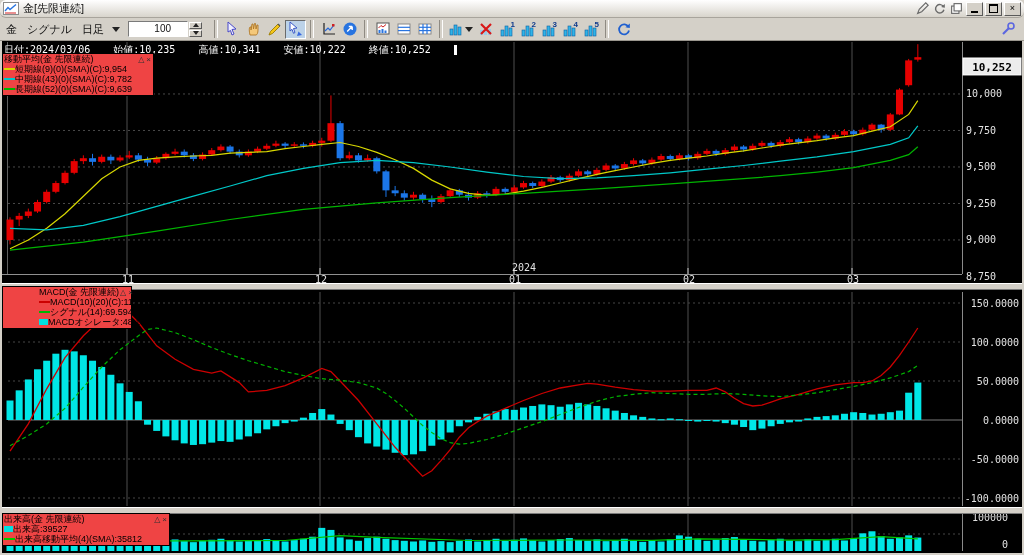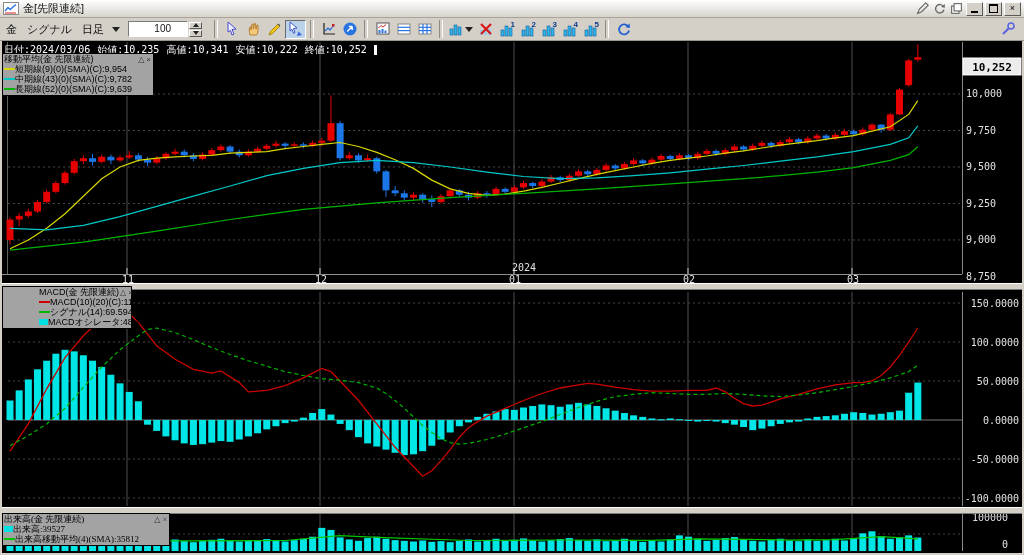--- a/index.html
+++ b/index.html
@@ -1,19 +1,19 @@
 <!DOCTYPE html>
 <html><head>
 <meta charset="utf-8">
 <style>
   html,body{margin:0;padding:0;}
   body{width:1024px;height:555px;position:relative;overflow:hidden;background:#d4d0c8;
        font-family:"Liberation Sans",sans-serif;-webkit-font-smoothing:none;}
   .titlebar{position:absolute;left:0;top:0;width:1024px;height:18px;display:flex;align-items:center;
-            background:linear-gradient(#ffffff,#d8d4cc);border-bottom:1px solid #a8a49c;box-sizing:border-box;padding:0 3px;}
+            background:linear-gradient(#ffffff,#d8d4cc);border-bottom:1px solid #a8a49c;box-sizing:border-box;padding:0 3px;border-radius:6px;}
   .appicon{width:16px;height:13px;margin-right:4px;display:inline-flex;}
   .title{font-size:11px;color:#111;}
   .tb-right{margin-left:auto;display:flex;align-items:center;gap:2px;}
   .tico{width:15px;height:13px;display:inline-flex;align-items:center;justify-content:center;cursor:default;}
   .wbtn{width:17px;height:14px;background:#d4d0c8;border:1px solid;border-color:#fff #5a5a5a #5a5a5a #fff;
         display:inline-flex;align-items:center;justify-content:center;padding:0;font-size:9px;line-height:9px;color:#000;}
   .glyph-min{width:7px;height:2px;background:#000;margin-top:7px;}
   .glyph-max{width:7px;height:6px;border:1px solid #000;border-top-width:2px;}
   .toolbar{position:absolute;left:0;top:18px;width:1024px;height:23px;background:#d4d0c8;display:flex;
            align-items:center;padding:0 6px;box-sizing:border-box;border-bottom:1px solid #9a968e;font-size:11px;color:#111;}
@@ -31,24 +31,24 @@
   .sep{width:2px;height:18px;border-left:1px solid #8e8a82;border-right:1px solid #fdfdfd;margin:0 4px;}
   .tb-btn{width:21px;height:19px;display:inline-flex;align-items:center;justify-content:center;position:relative;
           background:transparent;border:1px solid transparent;padding:0;}
   .tb-btn.pressed{background:#bcd2e8;border-color:#6a6a6a #fff #fff #6a6a6a;}
   .tb-btn .num{position:absolute;right:1px;top:0;font-size:8px;font-weight:bold;color:#103a8c;line-height:8px;}
   .tb-spacer{flex:1;}
   .chartwrap{position:absolute;left:2px;top:41px;width:1020px;height:512px;background:#000;}
   #chart-svg{position:absolute;left:0;top:0;}
   .ax{font-family:"DejaVu Sans Mono",monospace;font-size:10px;fill:#e2e2e2;}
   .axb{font-weight:bold;fill:#000;font-size:11px;}
-  .infobar{position:absolute;left:2px;top:2px;display:flex;gap:7px;align-items:center;
+  .infobar{position:absolute;left:2px;top:2px;display:flex;gap:23px;align-items:center;
            font-family:"DejaVu Sans Mono",monospace;font-size:10px;color:#fff;white-space:nowrap;z-index:5;}
   .caret{width:3px;height:10px;background:#fff;display:inline-block;}
-  .legend{position:absolute;background:#a3a3a3;border:1px solid #000;z-index:6;font-size:9px;line-height:10px;
+  .legend{position:absolute;background:#ef4444;border:1px solid #000;z-index:6;font-size:9px;line-height:10px;
           color:#000;padding:0 1px 1px 1px;box-sizing:border-box;}
   .lg-title-row{display:flex;align-items:center;}
   .lg-title{flex:1;white-space:nowrap;}
   .lg-btn{font-size:8px;line-height:9px;padding:0 1px;color:#333;cursor:default;}
   .lg-row{display:flex;align-items:center;gap:0;white-space:nowrap;}
   .sw{width:11px;height:2px;flex:0 0 auto;}
   .sw-block{width:9px;height:6px;flex:0 0 auto;}
   .splitter{position:absolute;left:0;width:1020px;height:7px;background:#d4d0c8;box-sizing:border-box;
             border-top:1px solid #ffffff;border-bottom:1px solid #7a7a7a;z-index:4;}
 </style>
@@ -762,21 +762,21 @@
       <div class="lg-row">
           <span class="sw" style="background: rgb(0, 180, 0);"></span>
           <span>シグナル(14):69.5943</span>
         </div>
       <div class="lg-row">
           <span class="sw-block" style="background: rgb(0, 224, 224);"></span>
           <span>MACDオシレータ:48.1069</span>
         </div>
     </div>
 
-    <div class="legend" style="left:0px;top:472px;width:168px;font-family:Liberation Serif, serif;">
+    <div class="legend" style="left:0px;top:472px;width:168px;">
       <div class="lg-title-row">
         <span class="lg-title">出来高(金  先限連続)</span>
         <span class="lg-btn">△</span>
         <span class="lg-btn">×</span>
       </div>
       <div class="lg-row">
           <span class="sw-block" style="background: rgb(0, 224, 224);"></span>
           <span>出来高:39527</span>
         </div>
       <div class="lg-row">

